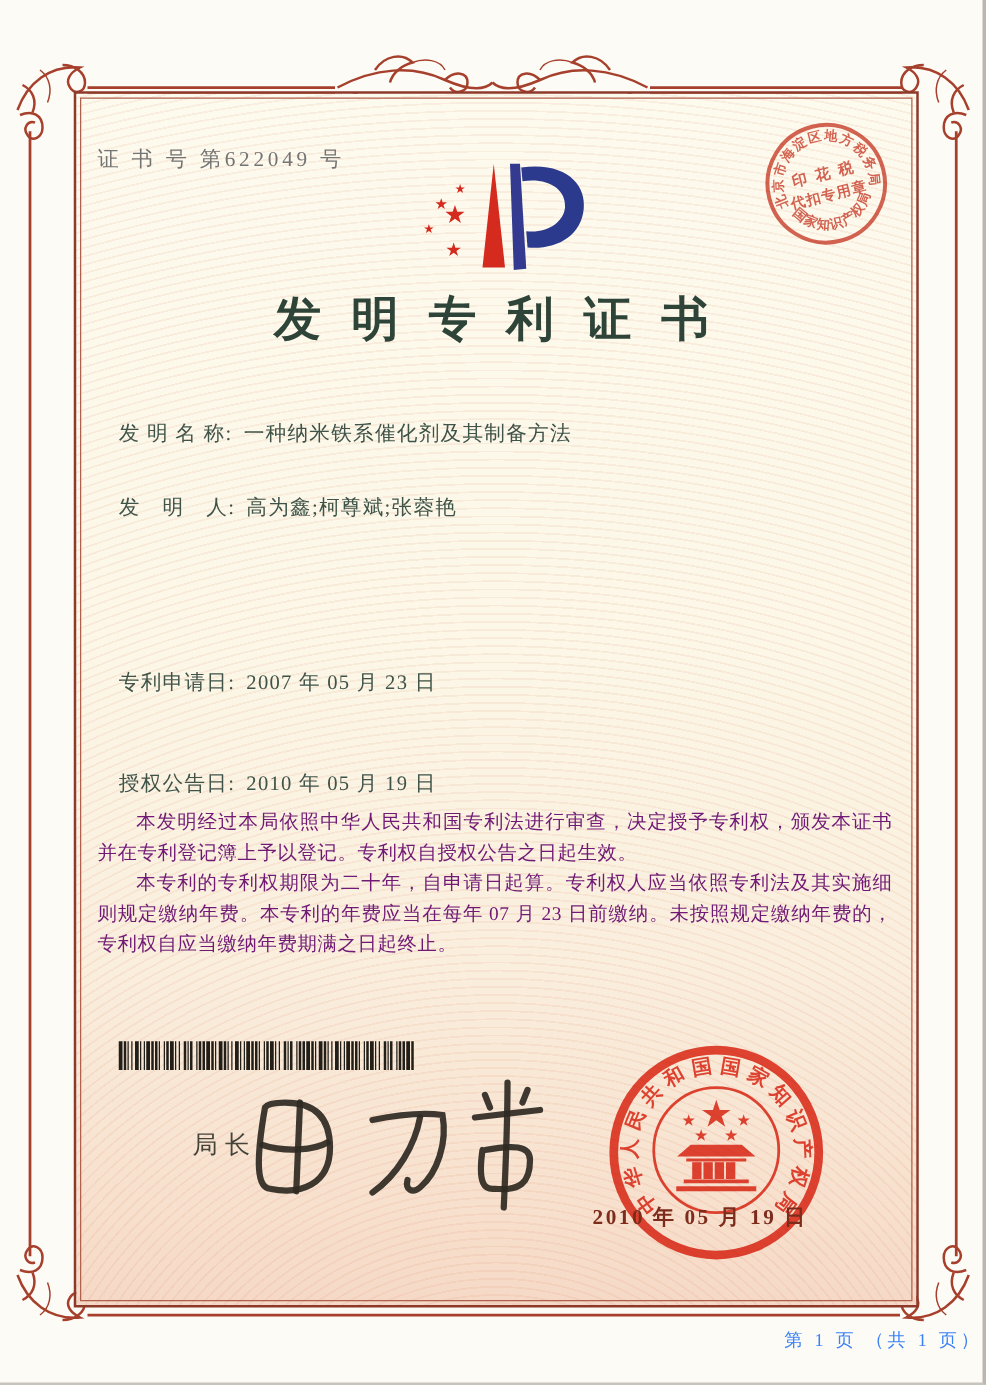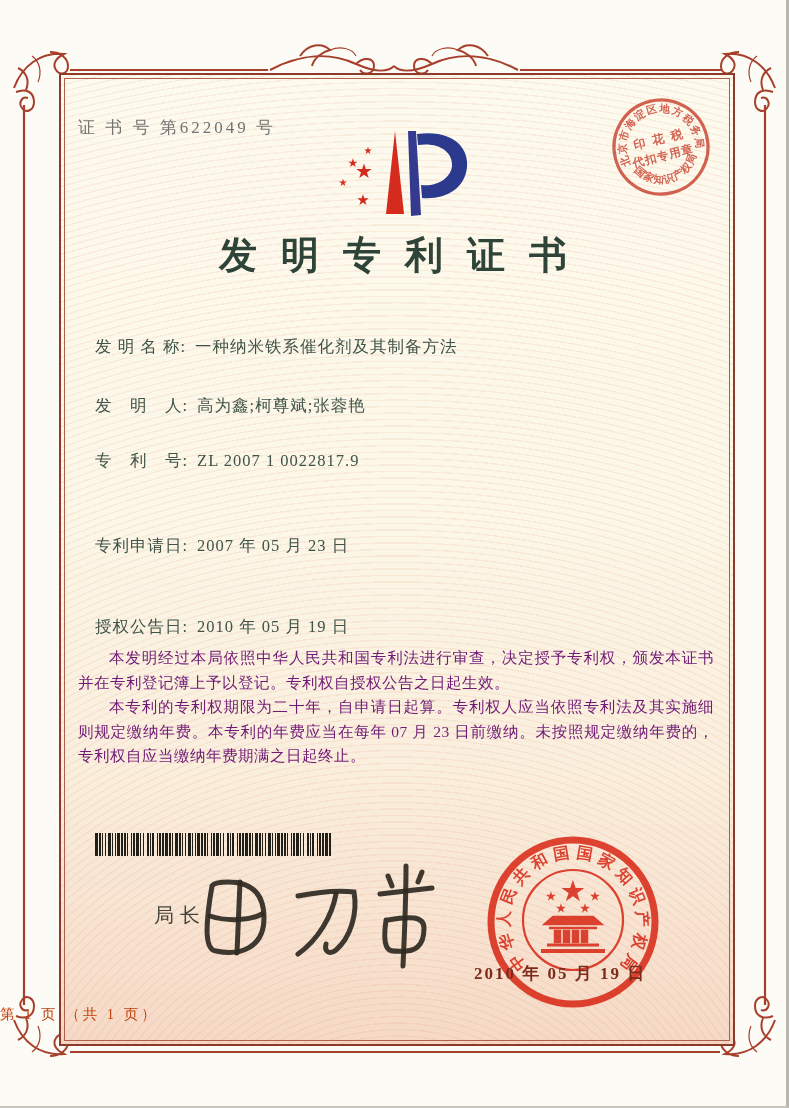--- a/index.html
+++ b/index.html
@@ -56,22 +56,22 @@
                letter-spacing:2px; z-index:4; font-weight:bold; }
 
   .stamp-wrap { left:594px; top:80px; width:134px; height:134px; transform:rotate(-14deg); 
                 mix-blend-mode:multiply; opacity:.88; z-index:4; }
   .stamp .ring { fill:none; stroke:#d05040; stroke-width:3.2; }
   .stamp text { fill:#d05040; font-weight:bold; }
   .arc-stamp text { font-size:10.5px; text-anchor:middle; }
   .stamp .ctr1 { font-size:12px; text-anchor:middle; letter-spacing:2px; }
   .stamp .ctr2 { font-size:11.5px; text-anchor:middle; letter-spacing:1px; }
 
-  .footer { left:0; top:1005px; width:100%; text-align:left; font-size:14.5px;
-            letter-spacing:3px; color:#c2410c; }
+  .footer { left:0; top:1063px; width:100%; text-align:right; font-size:14.5px;
+            letter-spacing:3px; color:#3b82f6; }
 
   .orn-stroke { stroke:#a6402c; fill:none; }
 </style>
 </head>
 <body>
 
 <div class="page">
 
   <svg class="ornament" width="789" height="1108" viewBox="0 0 789 1108">
     <defs>
@@ -127,23 +127,20 @@
     </g>
   </svg>
 
   <div class="abs field" style="top:336px">
     <span class="lab">发 明 名 称:</span><span class="val">一种纳米铁系催化剂及其制备方法</span>
   </div>
 
   <div class="abs title">发明专利证书</div>
   <div class="abs field" style="top:395px">
     <span class="lab">发　明　人:</span><span class="val">高为鑫;柯尊斌;张蓉艳</span>
-  </div>
-  <div class="abs field" style="top:450px">
-    <span class="lab">专　利　号:</span><span class="val">ZL 2007 1 0022817.9</span>
   </div>
   <div class="abs field" style="top:535px">
     <span class="lab">专利申请日:</span><span class="val">2007 年 05 月 23 日</span>
   </div>
   <div class="abs field" style="top:616px">
     <span class="lab">授权公告日:</span><span class="val">2010 年 05 月 19 日</span>
   </div>
 
   <div class="abs paras">
     <p>本发明经过本局依照中华人民共和国专利法进行审查，决定授予专利权，颁发本证书并在专利登记簿上予以登记。专利权自授权公告之日起生效。</p>

